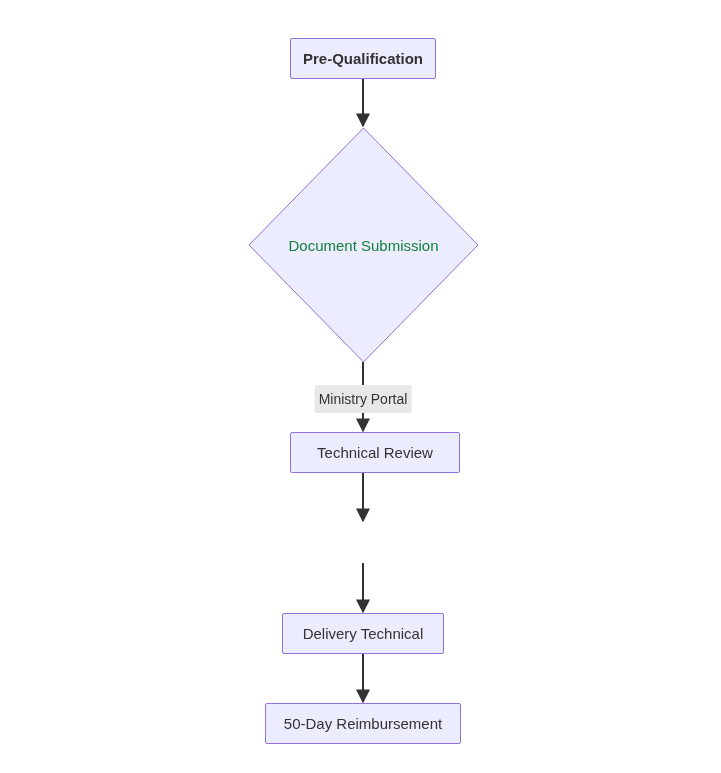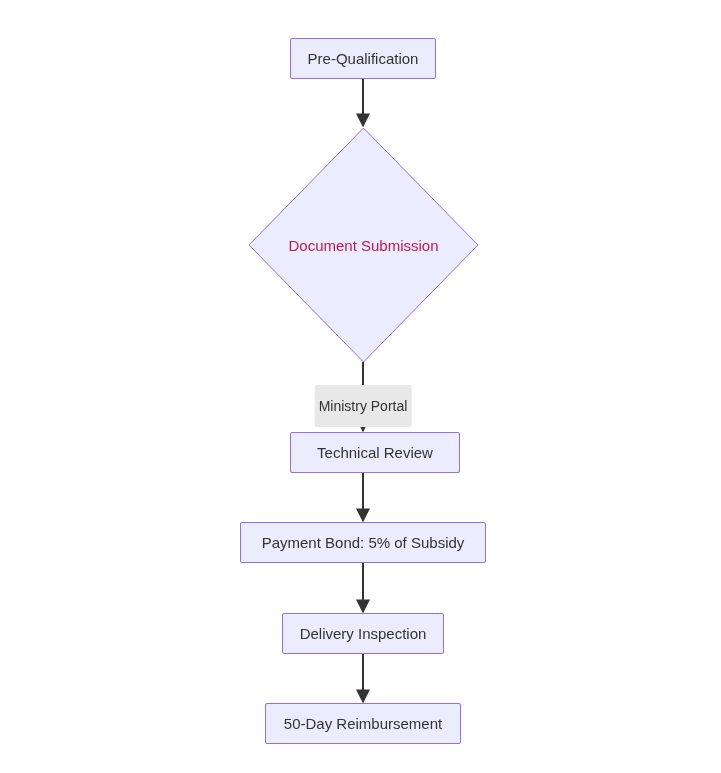--- a/index.html
+++ b/index.html
@@ -52,31 +52,31 @@
     justify-content: center;
   }
   .diamond-wrap svg {
     position: absolute;
     left: 0;
     top: 0;
   }
   .diamond-label {
     position: relative;
     z-index: 2;
-    color: #be185d;
+    color: #15803d;
     font-size: 15px;
     white-space: nowrap;
   }
   .edge-label {
     position: absolute;
     background: #e8e8e8;
     color: #333333;
     font-size: 14px;
     line-height: 1;
-    padding: 14px 4px;
+    padding: 7px 4px;
     border-radius: 2px;
     white-space: nowrap;
     transform: translateX(-50%);
   }
 </style>
 </head>
 <body>
 
 <div id="diagram">
 
@@ -86,44 +86,41 @@
         <path d="M 0 0 L 10 5 L 0 10 z" fill="#333333"></path>
       </marker>
     </defs>
     <line x1="363" y1="79" x2="363" y2="126" stroke="#333333" stroke-width="2" marker-end="url(#arrow)"></line>
     <line x1="363" y1="362" x2="363" y2="431" stroke="#333333" stroke-width="2" marker-end="url(#arrow)"></line>
     <line x1="363" y1="473" x2="363" y2="521" stroke="#333333" stroke-width="2" marker-end="url(#arrow)"></line>
     <line x1="363" y1="563" x2="363" y2="612" stroke="#333333" stroke-width="2" marker-end="url(#arrow)"></line>
     <line x1="363" y1="654" x2="363" y2="702" stroke="#333333" stroke-width="2" marker-end="url(#arrow)"></line>
   </svg>
 
-  <div class="node" style="left:290px; top:38px; width:146px; height:41px;">
+  <div class="node" style="left:290px; top:38px; width:146px; height:41px;font-weight:bold;">
     <span class="node-label">Pre-Qualification</span>
   </div>
 
   <div class="diamond-wrap" style="left:248px; top:127px; width:231px; height:236px;">
     <svg width="231" height="236" viewBox="0 0 231 236" xmlns="http://www.w3.org/2000/svg">
       <polygon points="115.5,1 230,118 115.5,235 1,118" fill="#ececff" stroke="#9370db" stroke-width="1"></polygon>
     </svg>
     <span class="diamond-label">Document Submission</span>
   </div>
 
   <div class="edge-label" style="left:363px; top:385px;">
     <span>Ministry Portal</span>
   </div>
 
   <div class="node" style="left:290px; top:432px; width:170px; height:41px;">
     <span class="node-label">Technical Review</span>
   </div>
 
-  <div class="node" style="left:240px; top:522px; width:246px; height:41px;">
-    <span class="node-label">Payment Bond: 5% of Subsidy</span>
-  </div>
 
   <div class="node" style="left:282px; top:613px; width:162px; height:41px;">
-    <span class="node-label">Delivery Inspection</span>
+    <span class="node-label">Delivery Technical</span>
   </div>
 
   <div class="node" style="left:265px; top:703px; width:196px; height:41px;">
     <span class="node-label">50-Day Reimbursement</span>
   </div>
 
 </div>
 
 </body></html>

